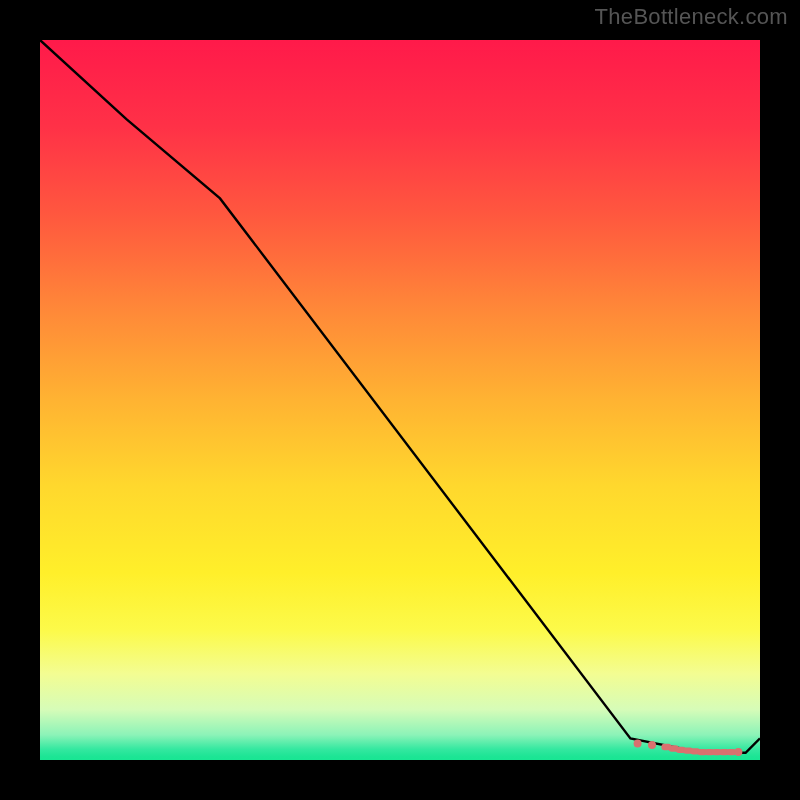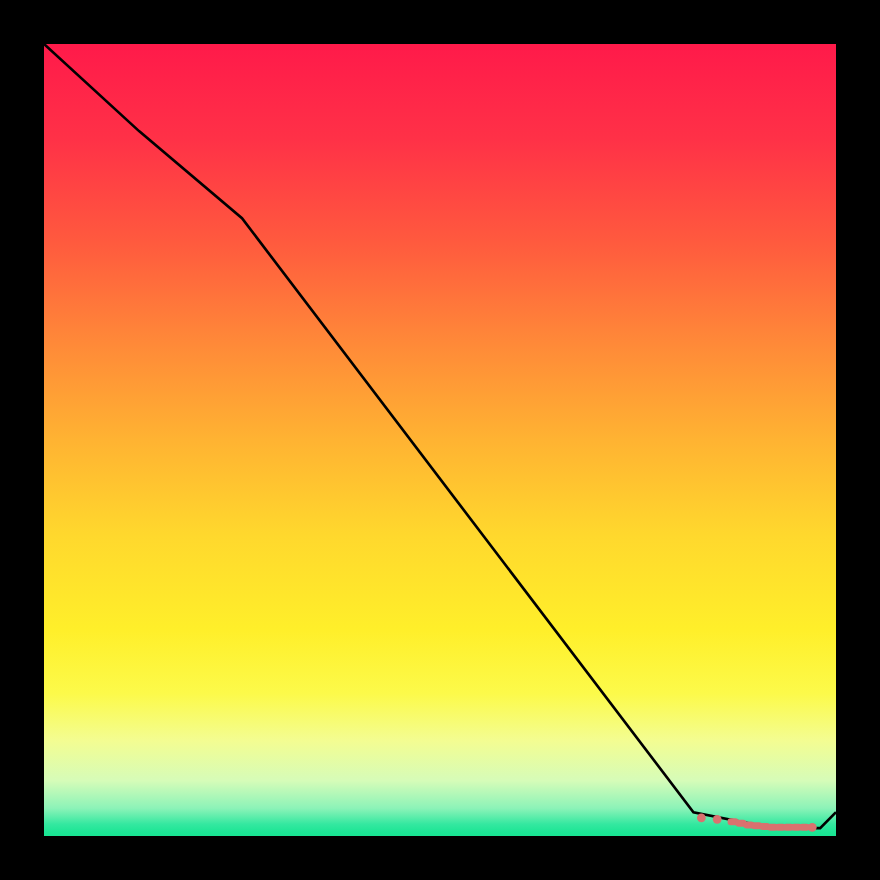--- a/index.html
+++ b/index.html
@@ -37,20 +37,21 @@
   }
   svg {
     display: block;
   }
 </style>
 </head>
 <body>
 
 <div class="frame">
 
+  <div class="watermark">TheBottleneck.com</div>
 
   <div class="plot-area">
     <svg id="chart-svg" width="720" height="720" viewBox="0 0 720 720">
       <defs>
         <linearGradient id="bg-grad" x1="0" y1="0" x2="0" y2="1">
             <stop offset="0%" stop-color="#ff1a4a"></stop>
             <stop offset="12%" stop-color="#ff3147"></stop>
             <stop offset="25%" stop-color="#ff5a3e"></stop>
             <stop offset="38%" stop-color="#ff8a38"></stop>
             <stop offset="50%" stop-color="#ffb332"></stop>

